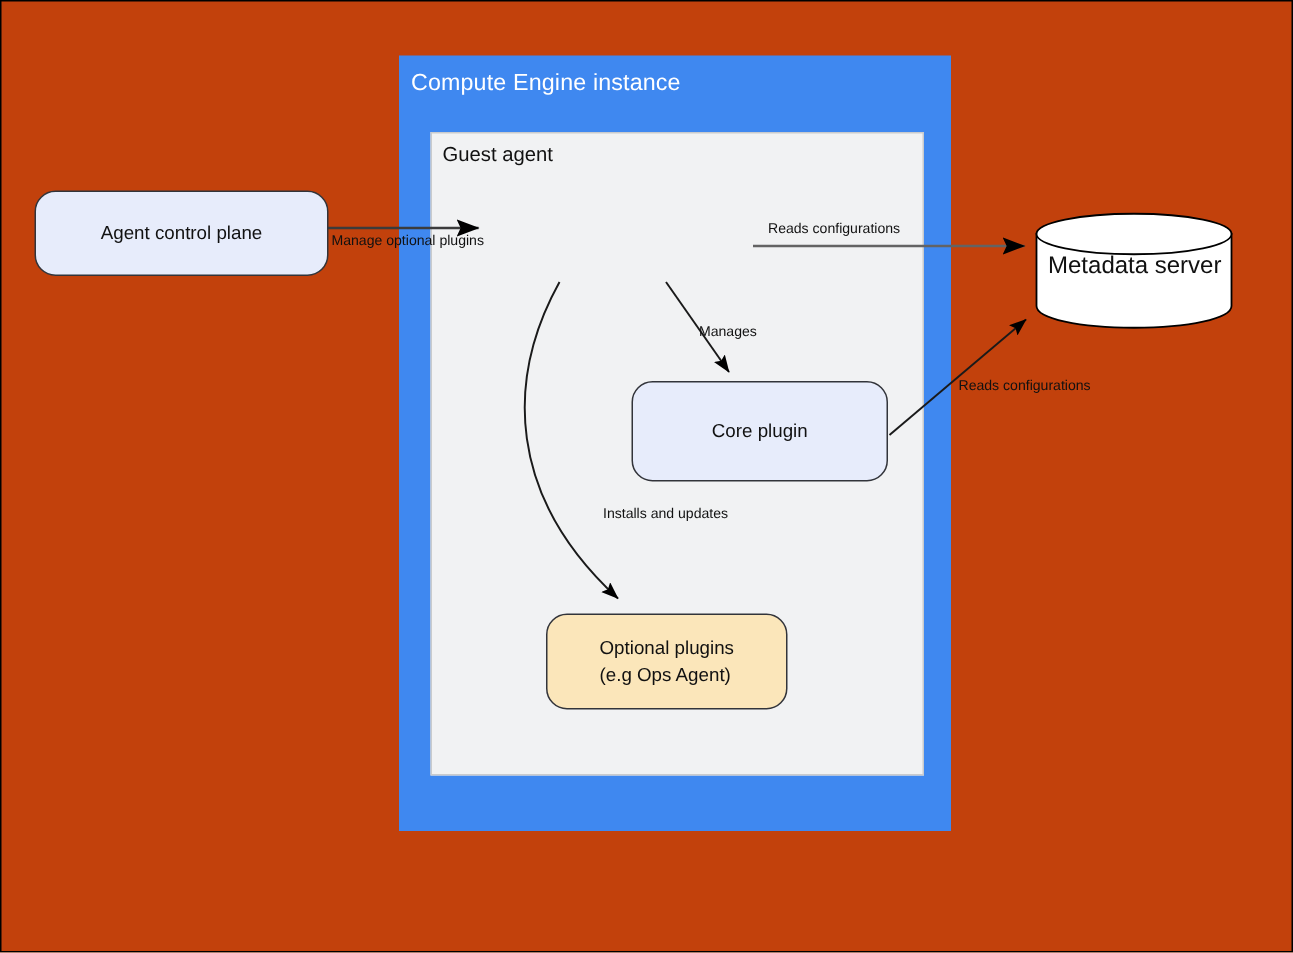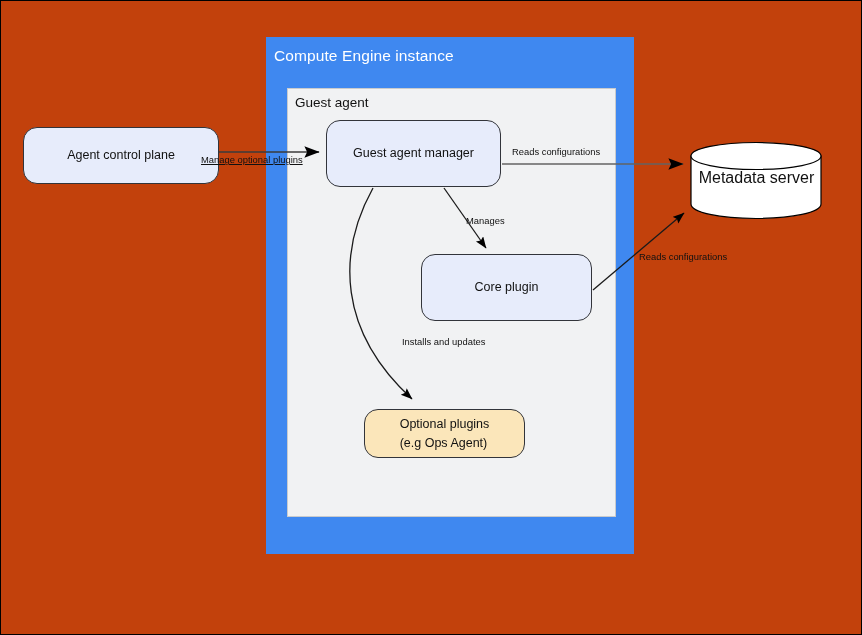--- a/index.html
+++ b/index.html
@@ -97,41 +97,41 @@
     left: 420px;
     top: 253px;
     width: 171px;
     height: 67px;
     text-align: right;
   }
   #node-optional-plugins {
     left: 363px;
     top: 408px;
     width: 161px;
-    height: 49px;
+    height: 64px;
   }
   #node-optional-plugins .multiline {
     text-align: left;
   }
   #metadata-server-label {
     position: absolute;
     left: 690px;
     top: 168px;
     width: 131px;
     text-align: center;
     font-size: 16px;
     color: #111111;
   }
   .edge-label {
     position: absolute;
     font-size: 9.4px;
     color: #111111;
     white-space: nowrap;
   }
-  #label-manage-optional-plugins { left: 200px; top: 153px; text-decoration: underline; }
+  #label-manage-optional-plugins { left: 220px; top: 153px; }
   #label-reads-configurations-manager { left: 511px; top: 145px; }
   #label-manages { left: 465px; top: 214px; }
   #label-reads-configurations-core { left: 638px; top: 250px; }
   #label-installs-and-updates { left: 361px; top: 335px; padding-left: 40px; }
 </style>
 </head>
 <body>
 
 <div id="canvas">
 
@@ -174,23 +174,20 @@
     <g>
       <path d="M690,155 L690,203 C690,211.5 719,217.5 755,217.5 C791,217.5 820,211.5 820,203 L820,155 Z" fill="#ffffff" stroke="#000000" stroke-width="1.2"></path>
       <ellipse cx="755" cy="155" rx="65" ry="13.5" fill="#ffffff" stroke="#000000" stroke-width="1.2"></ellipse>
     </g>
   </svg>
 
   <div class="node rounded-node" id="node-agent-control-plane">
     <span>Agent control plane</span>
   </div>
 
-  <div class="node rounded-node" id="node-guest-agent-manager">
-    <span>Guest agent manager</span>
-  </div>
 
   <div class="node rounded-node" id="node-core-plugin">
     <span>Core plugin</span>
   </div>
 
   <div class="node rounded-node yellow" id="node-optional-plugins">
     <span class="multiline">
       <span>Optional plugins</span><br>
       <span>(e.g  Ops Agent)</span>
     </span>

